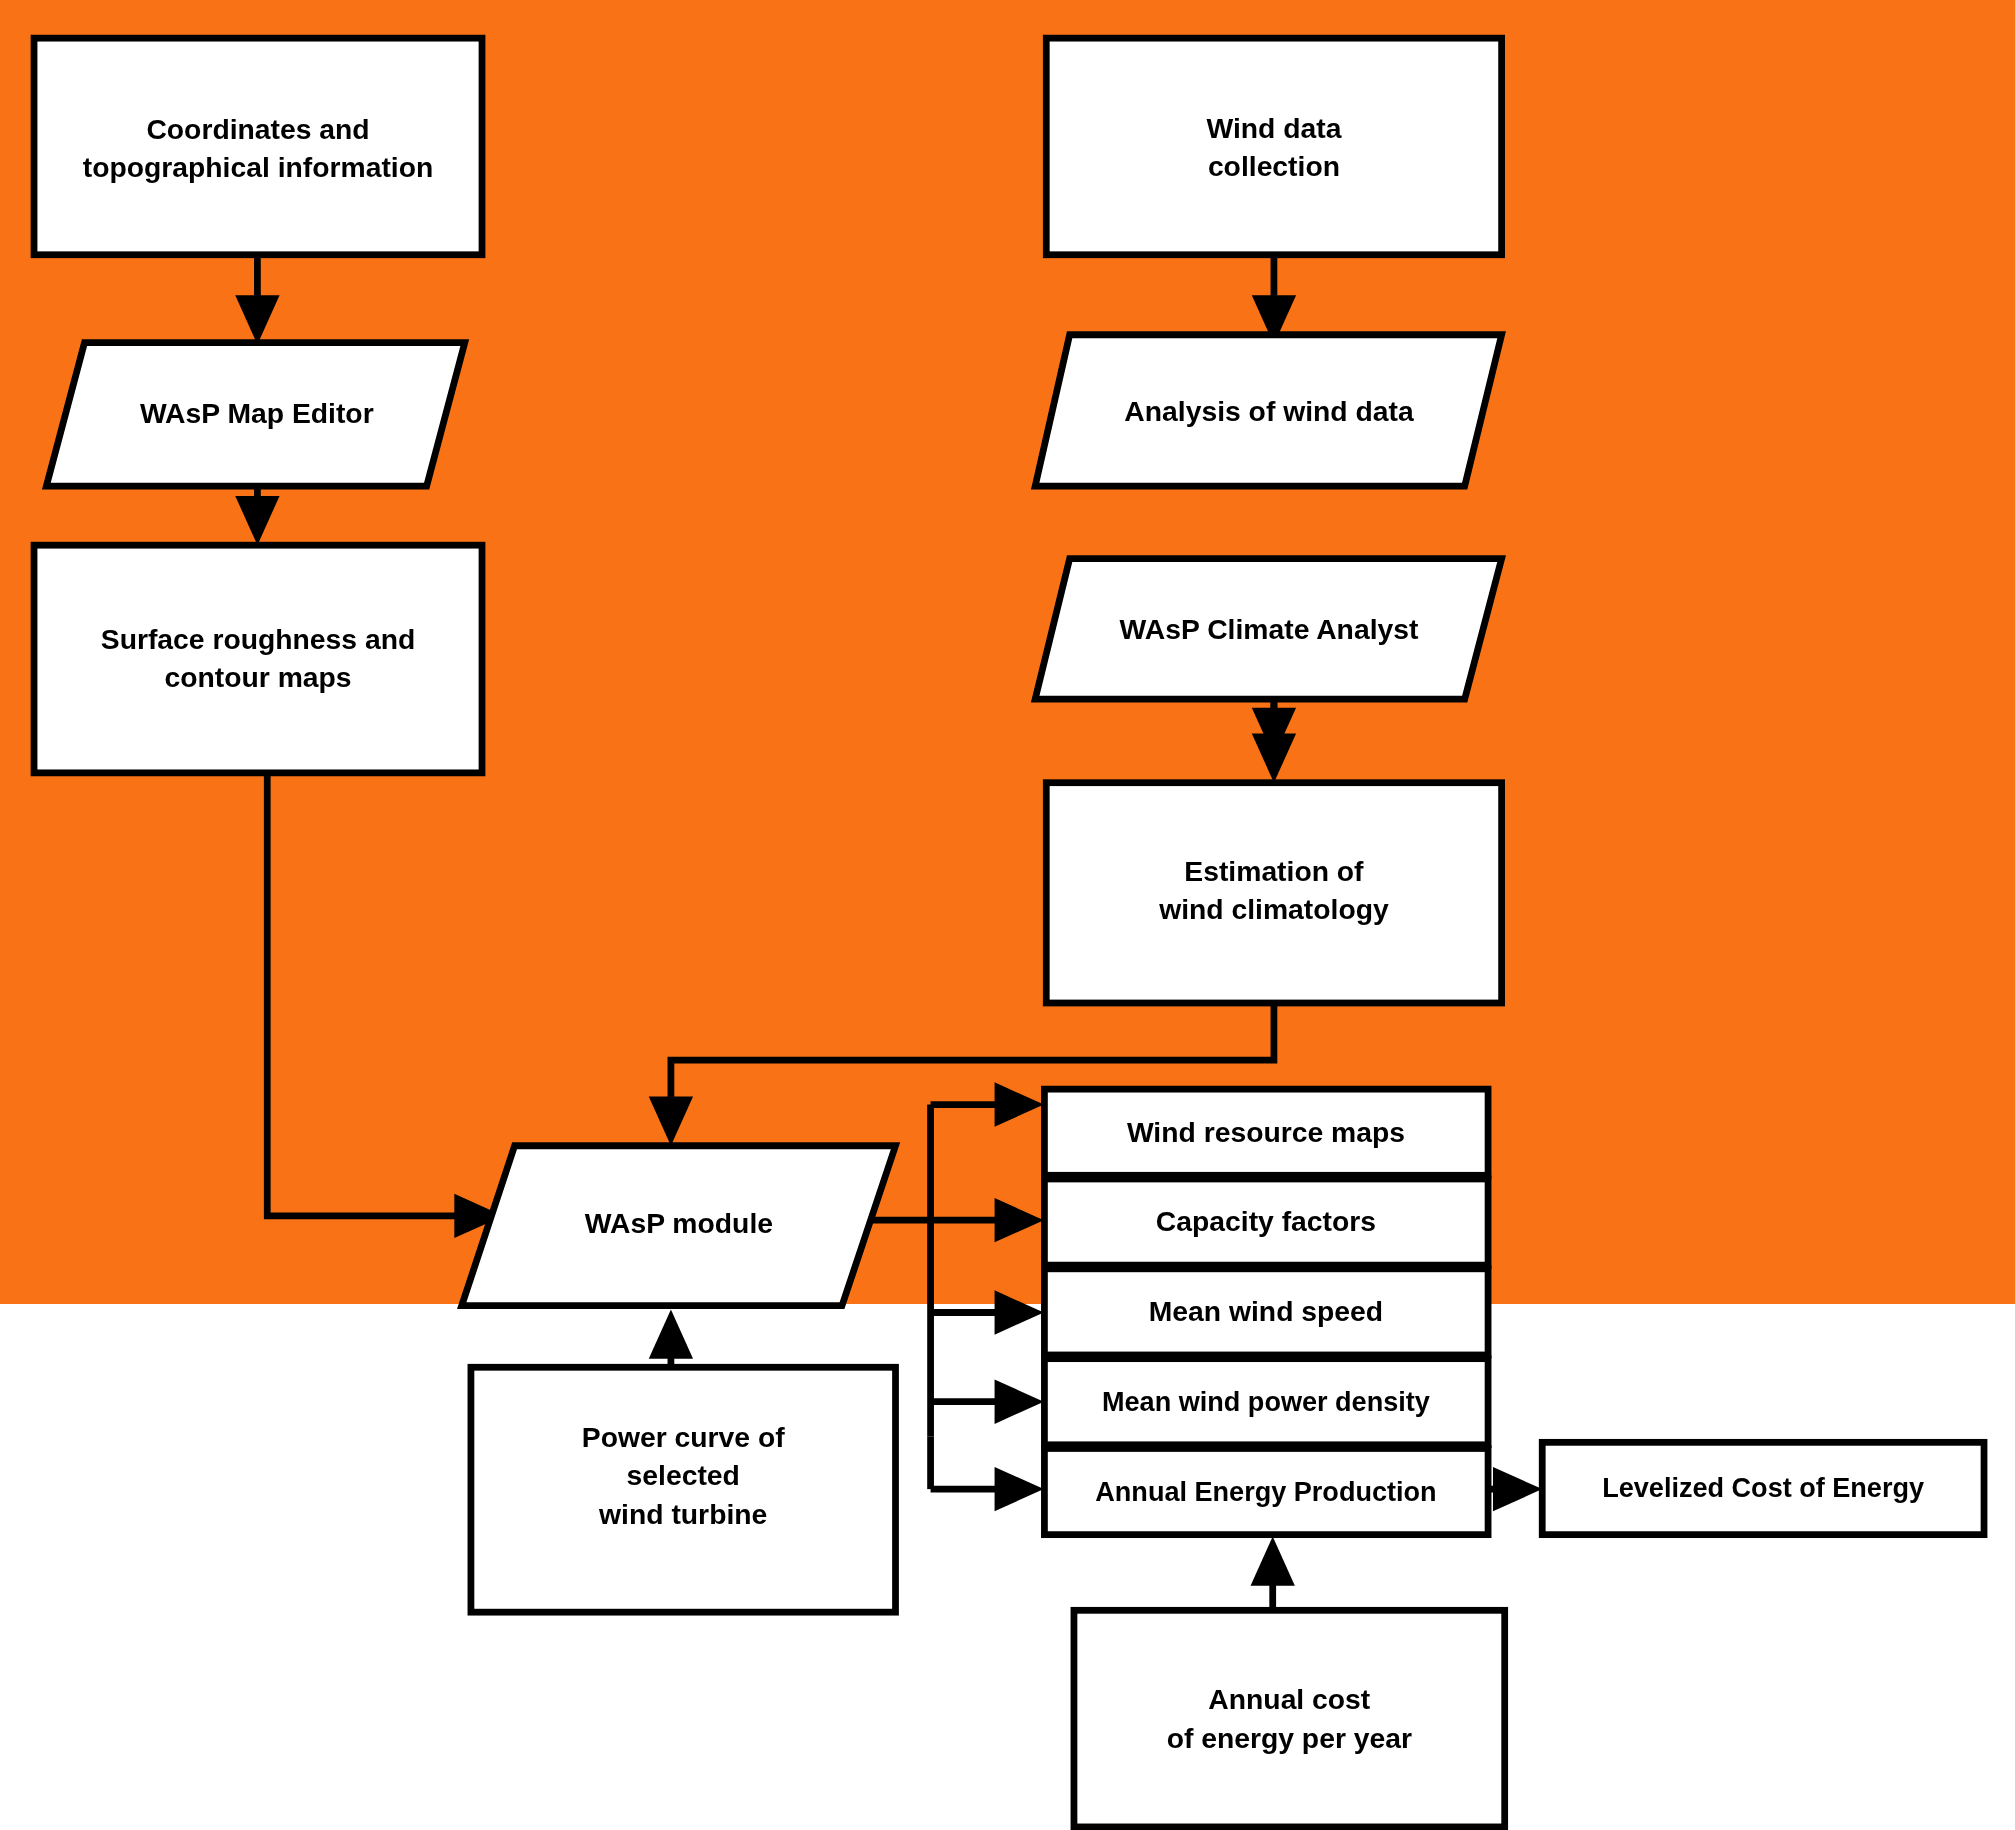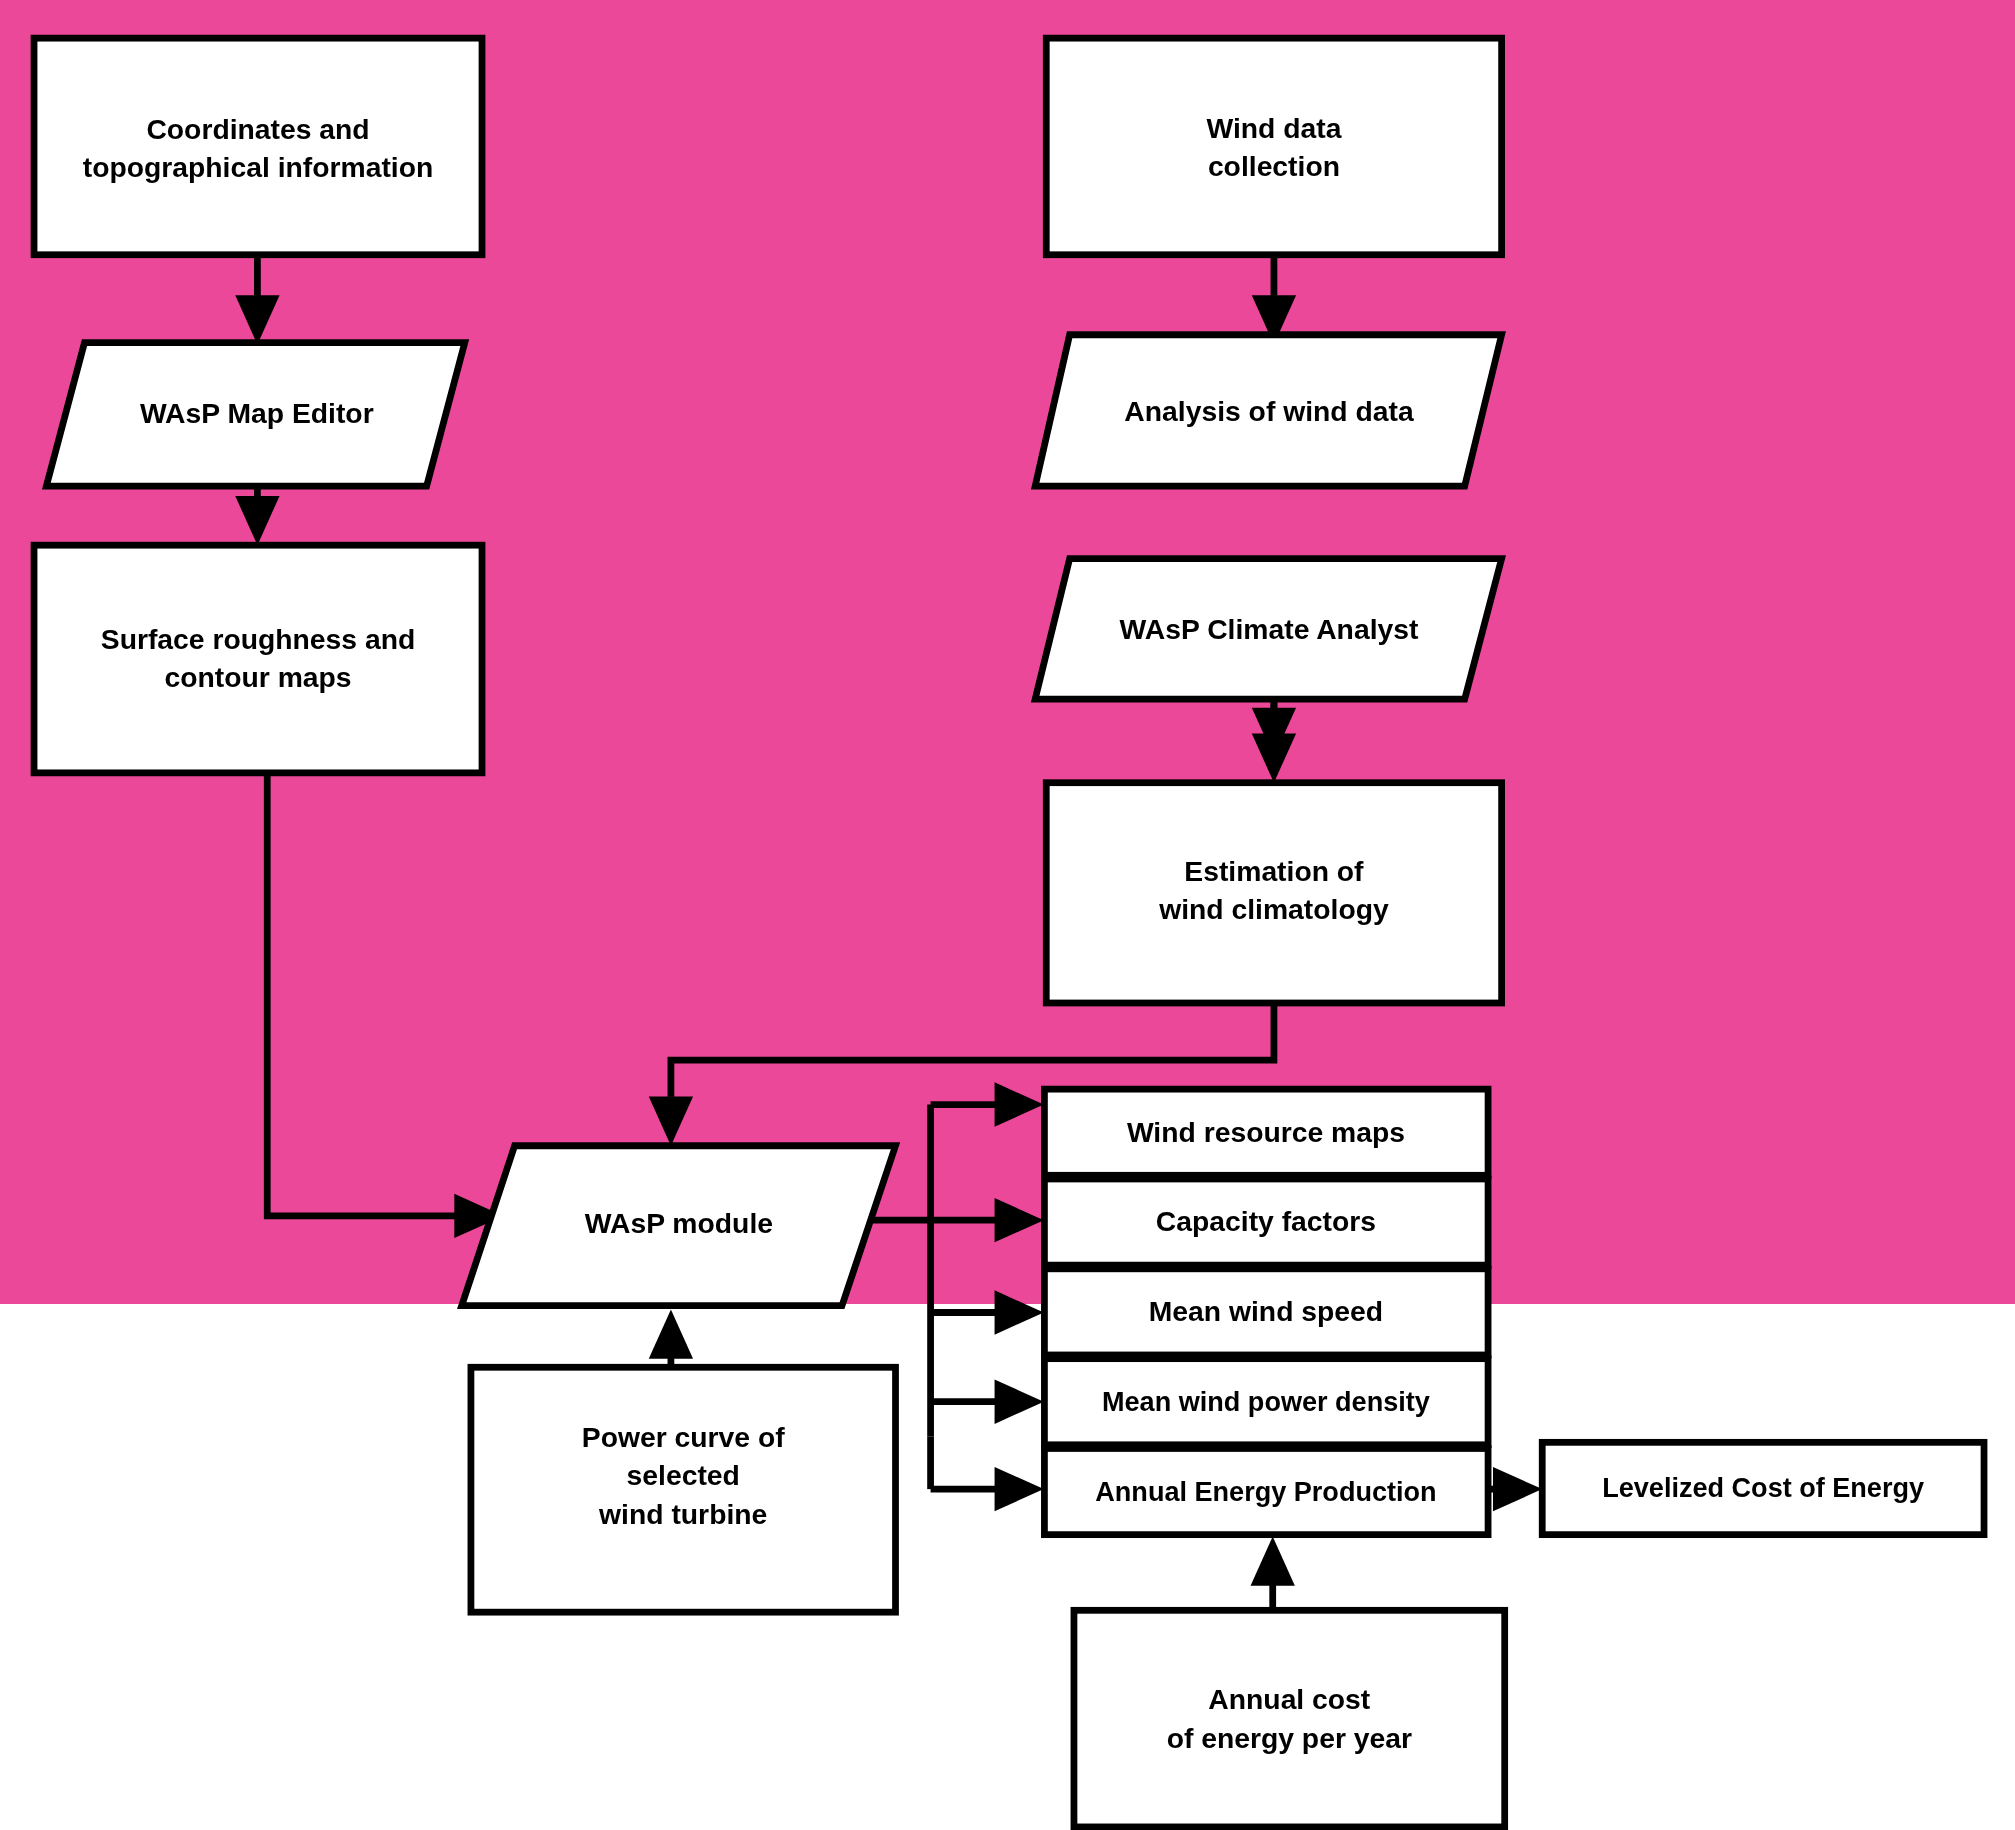--- a/index.html
+++ b/index.html
@@ -9,21 +9,21 @@
   }
   body {
     width: 2015px;
     height: 1830px;
     font-family: "Liberation Sans", sans-serif;
   }
   #flowchart-root {
     position: relative;
     width: 2015px;
     height: 1304px;
-    background: #ec4899;
+    background: #f97316;
   }
   svg#flow-svg {
     display: block;
     width: 2015px;
     height: 1830px;
   }
   .node-shape {
     fill: #ffffff;
     stroke: #000000;
     stroke-width: 11;

